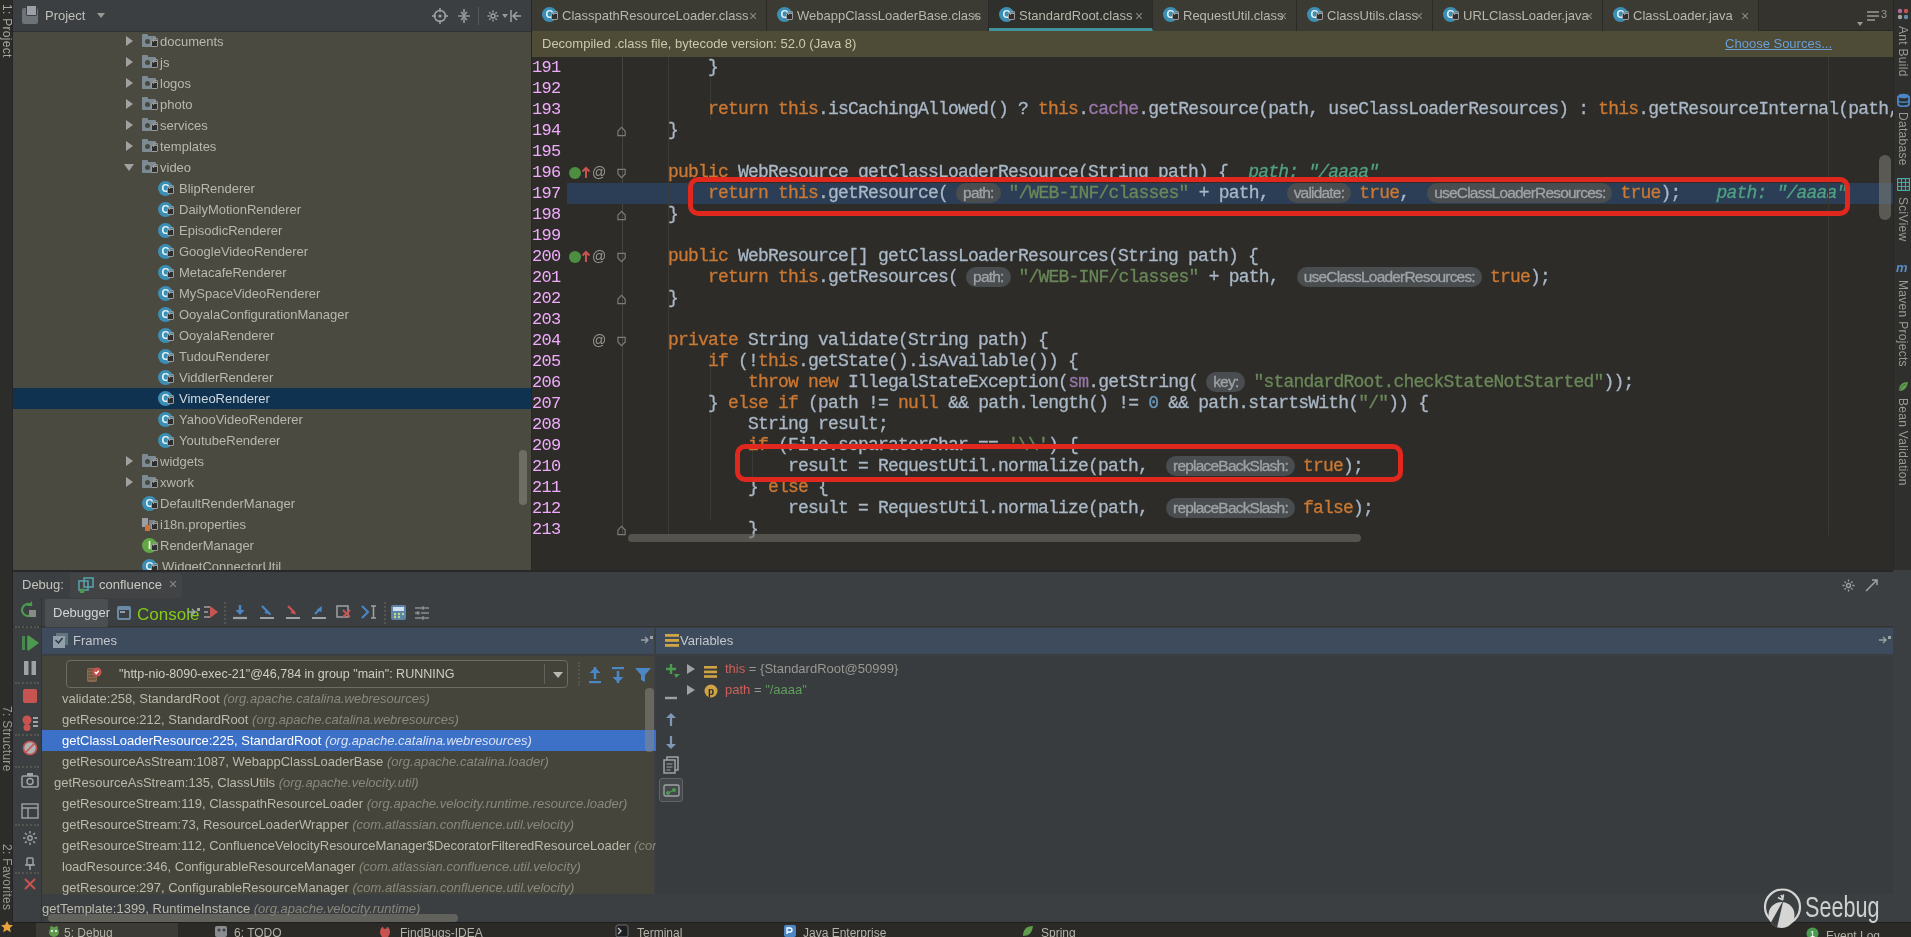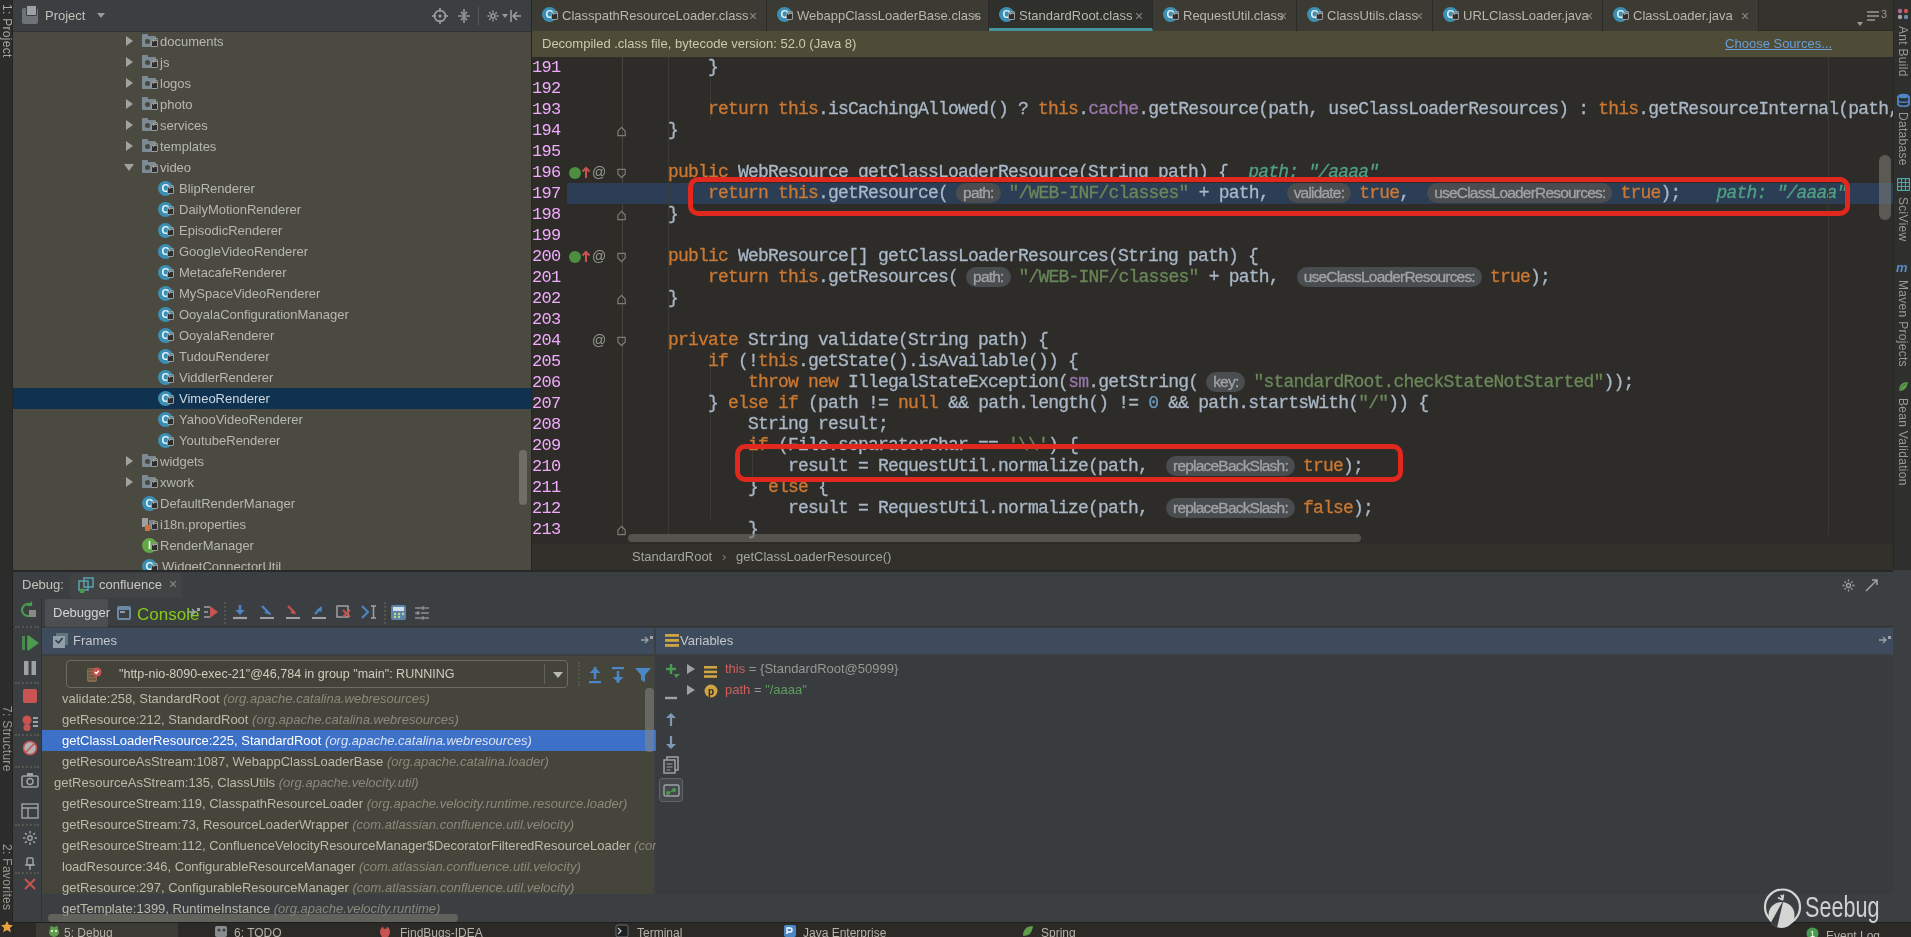--- a/index.html
+++ b/index.html
@@ -386,25 +386,20 @@
       <svg class="abs" style="left:85px;top:279px" width="10" height="11" viewBox="0 0 11 11">
         <polygon points="1,1 9,1 9,6 5,10 1,6" fill="none" stroke="#7d7d76" stroke-width="1.3"></polygon>
       </svg>
       <svg class="abs" style="left:85px;top:468px" width="10" height="11" viewBox="0 0 11 11">
         <polygon points="1,5 5,1 9,5 9,10 1,10" fill="none" stroke="#7d7d76" stroke-width="1.3"></polygon>
       </svg>
       <div id="rmargin"></div>
       <div id="vscroll"></div>
       <div id="ehscroll"></div>
     </div>
- <div id="crumbs">
-      <div class="abs" style="left:100px;top:5px">StandardRoot</div>
-      <div class="abs" style="left:190px;top:5px;color:#7e7f78">›</div>
-      <div class="abs" style="left:204px;top:5px">getClassLoaderResource()</div>
-    </div>
 </div>
 <div class="redrect" style="left:688px;top:177px;width:1162px;height:39px"></div>
 <div class="redrect" style="left:735px;top:444px;width:668px;height:38px"></div>
 <div id="debug">
  <div id="dbghead">
       <div class="abs" style="left:70px;top:1px;width:112px;height:25px;background:#45484a;border-radius:3px 3px 0 0;opacity:.5"></div>
       <div class="abs" style="left:22px;top:5px;font-size:13px;color:#c3c3bd">Debug:</div>
   <svg class="abs" style="left:78px;top:5px" width="16" height="16" viewBox="0 0 16 16">
         <rect x="1" y="4" width="9" height="9" fill="none" stroke="#58a0a8" stroke-width="1.6"></rect>
         <rect x="6" y="1" width="9" height="9" fill="none" stroke="#58a0a8" stroke-width="1.6"></rect>
@@ -591,21 +586,21 @@
    <div class="frow" style="top:32px"><span style="margin-left:20px">validate:258, StandardRoot <i>(org.apache.catalina.webresources)</i></span></div>
    <div class="frow" style="top:53px"><span style="margin-left:20px">getResource:212, StandardRoot <i>(org.apache.catalina.webresources)</i></span></div>
    <div class="frow sel" style="top:74px"><span style="margin-left:20px">getClassLoaderResource:225, StandardRoot <i>(org.apache.catalina.webresources)</i></span></div>
    <div class="frow" style="top:95px"><span style="margin-left:20px">getResourceAsStream:1087, WebappClassLoaderBase <i>(org.apache.catalina.loader)</i></span></div>
    <div class="frow" style="top:116px"><span style="margin-left:12px">getResourceAsStream:135, ClassUtils <i>(org.apache.velocity.util)</i></span></div>
    <div class="frow" style="top:137px"><span style="margin-left:20px">getResourceStream:119, ClasspathResourceLoader <i>(org.apache.velocity.runtime.resource.loader)</i></span></div>
    <div class="frow" style="top:158px"><span style="margin-left:20px">getResourceStream:73, ResourceLoaderWrapper <i>(com.atlassian.confluence.util.velocity)</i></span></div>
    <div class="frow" style="top:179px"><span style="margin-left:20px">getResourceStream:112, ConfluenceVelocityResourceManager$DecoratorFilteredResourceLoader <i>(com.atlassian.confluence.util.velocity)</i></span></div>
    <div class="frow" style="top:200px"><span style="margin-left:20px">loadResource:346, ConfigurableResourceManager <i>(com.atlassian.confluence.util.velocity)</i></span></div>
    <div class="frow" style="top:221px"><span style="margin-left:20px">getResource:297, ConfigurableResourceManager <i>(com.atlassian.confluence.util.velocity)</i></span></div>
-   <div class="frow" style="top:242px"><span style="margin-left:20px">getTemplate:1399, RuntimeInstance <i>(org.apache.velocity.runtime)</i></span></div>
+   <div class="frow" style="top:242px"><span style="">getTemplate:1399, RuntimeInstance <i>(org.apache.velocity.runtime)</i></span></div>
    <div class="abs" style="left:603px;top:32px;width:9px;height:64px;background:#8c8c84;opacity:.5;border-radius:4px"></div>
    <div class="abs" style="left:6px;top:258px;width:410px;height:8px;background:#74746c;opacity:.65;border-radius:4px"></div>
     </div>
  <div id="variables">
       <div class="abs" style="left:0;top:0;width:30px;height:238px">
         <svg class="abs" style="left:6px;top:6px" width="18" height="18" viewBox="0 0 18 18">
           <path d="M9 2v10M4 7h10" stroke="#4a9b4f" stroke-width="2.4"></path>
           <path d="M12 12h6l-4 4z" fill="#4a9b4f"></path>
         </svg>
         <svg class="abs" style="left:7px;top:34px" width="16" height="16" viewBox="0 0 16 16">

